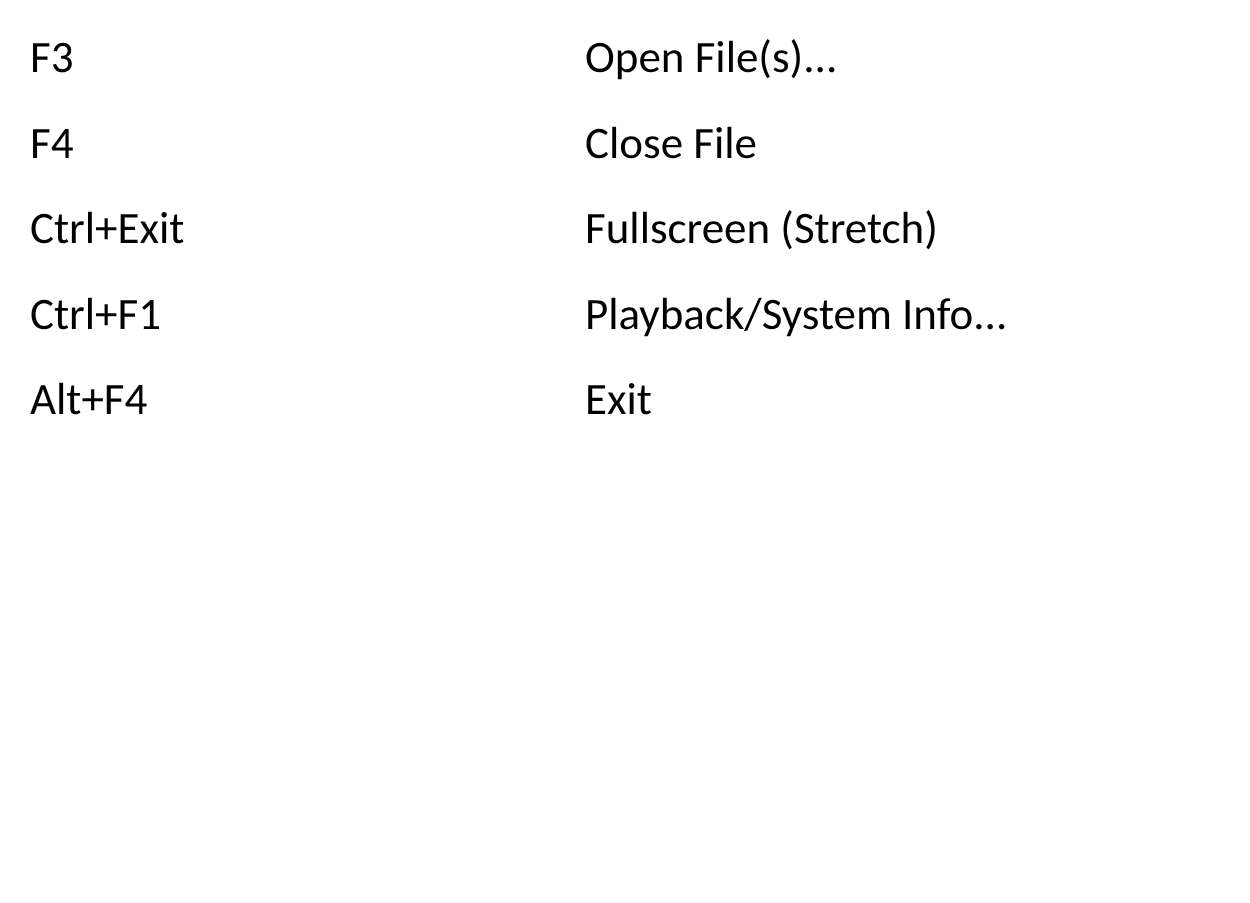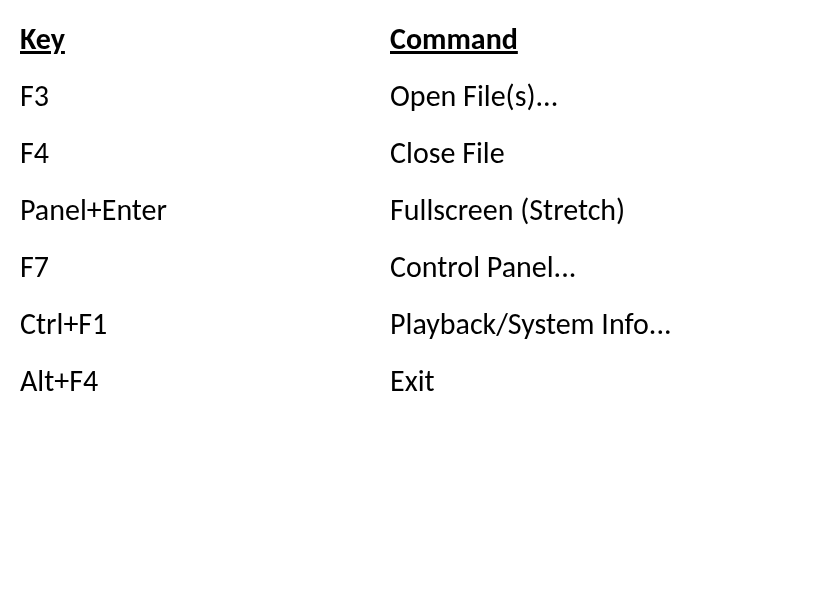--- a/index.html
+++ b/index.html
@@ -34,38 +34,30 @@
     .header {
       font-weight: bold;
       text-decoration: underline;
     }
   </style>
 </head>
 <body>
 
 <div class="table">
   <div class="row">
-    <div class="cell key-col header">Key</div>
-    <div class="cell header">Command</div>
-  </div>
-  <div class="row">
     <div class="cell key-col">F3</div>
     <div class="cell">Open File(s)...</div>
   </div>
   <div class="row">
     <div class="cell key-col">F4</div>
     <div class="cell">Close File</div>
   </div>
   <div class="row">
-    <div class="cell key-col">Panel+Enter</div>
+    <div class="cell key-col">Ctrl+Exit</div>
     <div class="cell">Fullscreen (Stretch)</div>
-  </div>
-  <div class="row">
-    <div class="cell key-col">F7</div>
-    <div class="cell">Control Panel...</div>
   </div>
   <div class="row">
     <div class="cell key-col">Ctrl+F1</div>
     <div class="cell">Playback/System Info...</div>
   </div>
   <div class="row">
     <div class="cell key-col">Alt+F4</div>
     <div class="cell">Exit</div>
   </div>
 </div>

